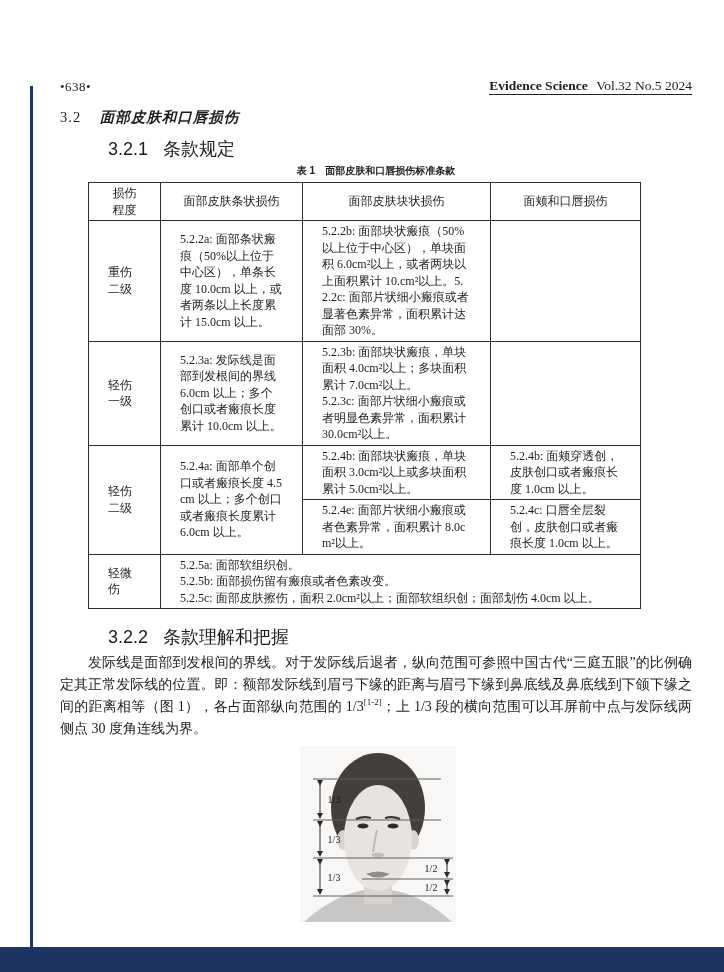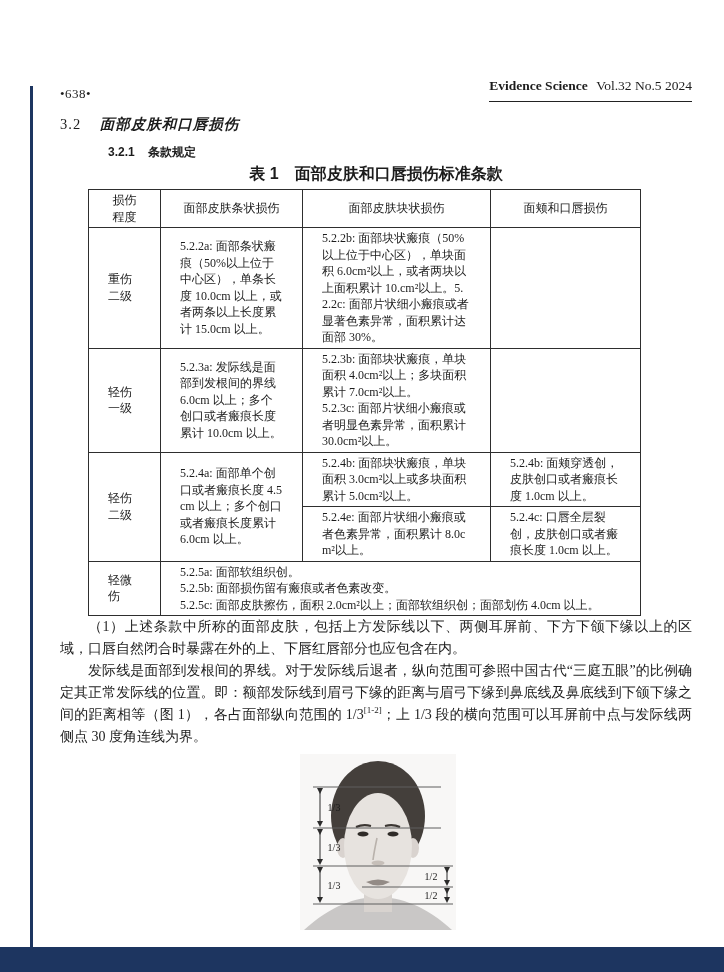--- a/index.html
+++ b/index.html
@@ -3,37 +3,37 @@
 <meta charset="utf-8">
 <style>
   html,body{margin:0;padding:0;background:#ffffff;}
   .page{position:relative;width:724px;height:972px;background:#ffffff;overflow:hidden;
         font-family:"Liberation Serif","DejaVu Serif",serif;color:#1c1c1c;}
   .content{position:absolute;left:60px;top:78px;width:632px;}
 
   
   .hdr{display:flex;justify-content:space-between;align-items:flex-end;margin-bottom:12px;}
   .pageno{font-size:13px;letter-spacing:.5px;}
-  .journal{font-size:13.5px;border-bottom:1.5px solid #222;padding-bottom:7px;margin-left:41px;}
+  .journal{font-size:13.5px;border-bottom:1.5px solid #222;padding-bottom:0;margin-left:41px;}
   .journal .jn{font-weight:bold;}
   .journal .ji{margin-left:5px;}
 
   p{margin:0;font-size:14px;line-height:22px;text-align:justify;}
   .indent{text-indent:2em;}
 
   .h-kai{font-size:14.5px;font-style:italic;font-weight:bold;margin:13px 0 10px 0;letter-spacing:1px;}
   .h-kai .num{margin-right:14px;font-style:normal;font-weight:normal;}
-  .h-hei{font-family:"Liberation Sans","DejaVu Sans",sans-serif;font-weight:bold;
-         font-size:12px;margin:8px 0 3px 48px;}
+  .h-hei{font-family:"Liberation Sans","DejaVu Sans",sans-serif;font-weight:normal;
+         font-size:18px;margin:8px 0 3px 48px;}
   .h-hei .num{margin-right:10px;}
   .after-h{margin-left:0;text-indent:2.9em;}
 
   
   .tbl-title{font-family:"Liberation Sans","DejaVu Sans",sans-serif;font-weight:bold;
-             font-size:16px;text-align:center;margin:2px 0 4px 0;}
+             font-size:10px;text-align:center;margin:2px 0 4px 0;}
   table.cond{border-collapse:collapse;table-layout:fixed;margin-left:28px;width:552px;
              font-size:12px;}
   table.cond td,table.cond th{border:1px solid #2e2e2e;padding:2px 19px;vertical-align:middle;
              line-height:16.5px;font-weight:normal;text-align:left;word-break:break-all;}
   table.cond th{text-align:center;height:20px;}
   td.level{text-align:center;}
   .c1{width:72px;}.c2{width:142px;}.c3{width:188px;}.c4{width:150px;}
   .cellblock div{margin:0;}
 
   sup.ref{font-size:9px;line-height:0;}
@@ -119,22 +119,25 @@
         <td class="level">轻微伤</td>
         <td colspan="3" class="cellblock">
           <div>5.2.5a: 面部软组织创。</div>
           <div>5.2.5b: 面部损伤留有瘢痕或者色素改变。</div>
           <div>5.2.5c: 面部皮肤擦伤，面积 2.0cm²以上；面部软组织创；面部划伤 4.0cm 以上。</div>
         </td>
       </tr>
     </tbody>
       </table>
 
+    <div class="h-hei" style="margin-top:16px;">
+      <span class="num">3.2.2</span>
+      <span>条款理解和把握</span>
+    </div>
 
-    <p class="indent">（1）上述条款中所称的面部皮肤，包括上方发际线以下、两侧耳屏前、下方下颌下缘以上的区域，口唇自然闭合时暴露在外的上、下唇红唇部分也应包含在内。</p>
     <p class="indent"><span>发际线是面部到发根间的界线。对于发际线后退者，纵向范围可参照中国古代“三庭五眼”的比例确定其正常发际线的位置。即：额部发际线到眉弓下缘的距离与眉弓下缘到鼻底线及鼻底线到下颌下缘之间的距离相等（图 1），各占面部纵向范围的 1/3</span><sup class="ref">[1-2]</sup><span>；上 1/3 段的横向范围可以耳屏前中点与发际线两侧点 30 度角连线为界。</span></p>
 
     <div class="figwrap">
       <svg width="156" height="176" viewBox="0 0 156 176">
         <defs>
           <marker id="ah" markerWidth="7" markerHeight="7" refX="3.5" refY="3.5" orient="auto">
             <path d="M0.5,0.5 L6.5,3.5 L0.5,6.5 Z" fill="#2b2b2b"></path>
           </marker>
         </defs>
         <rect x="0" y="0" width="156" height="176" fill="#f8f7f6"></rect>

